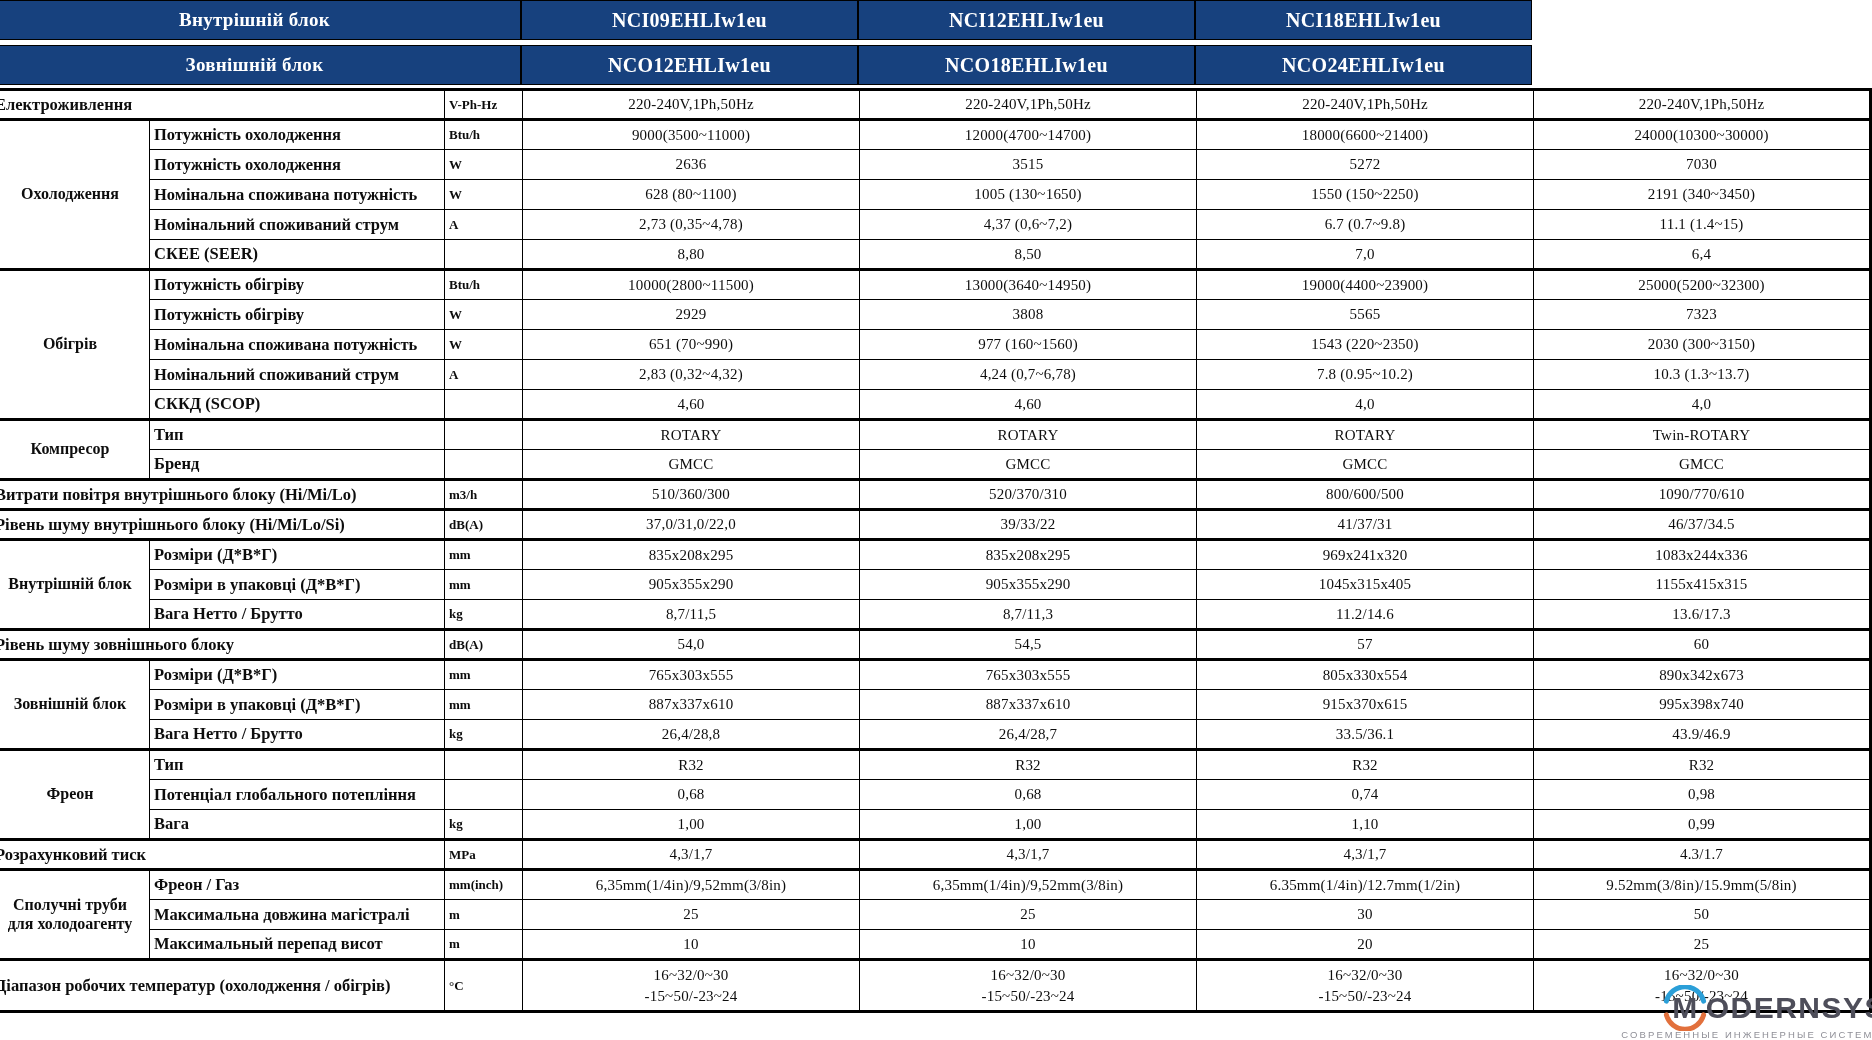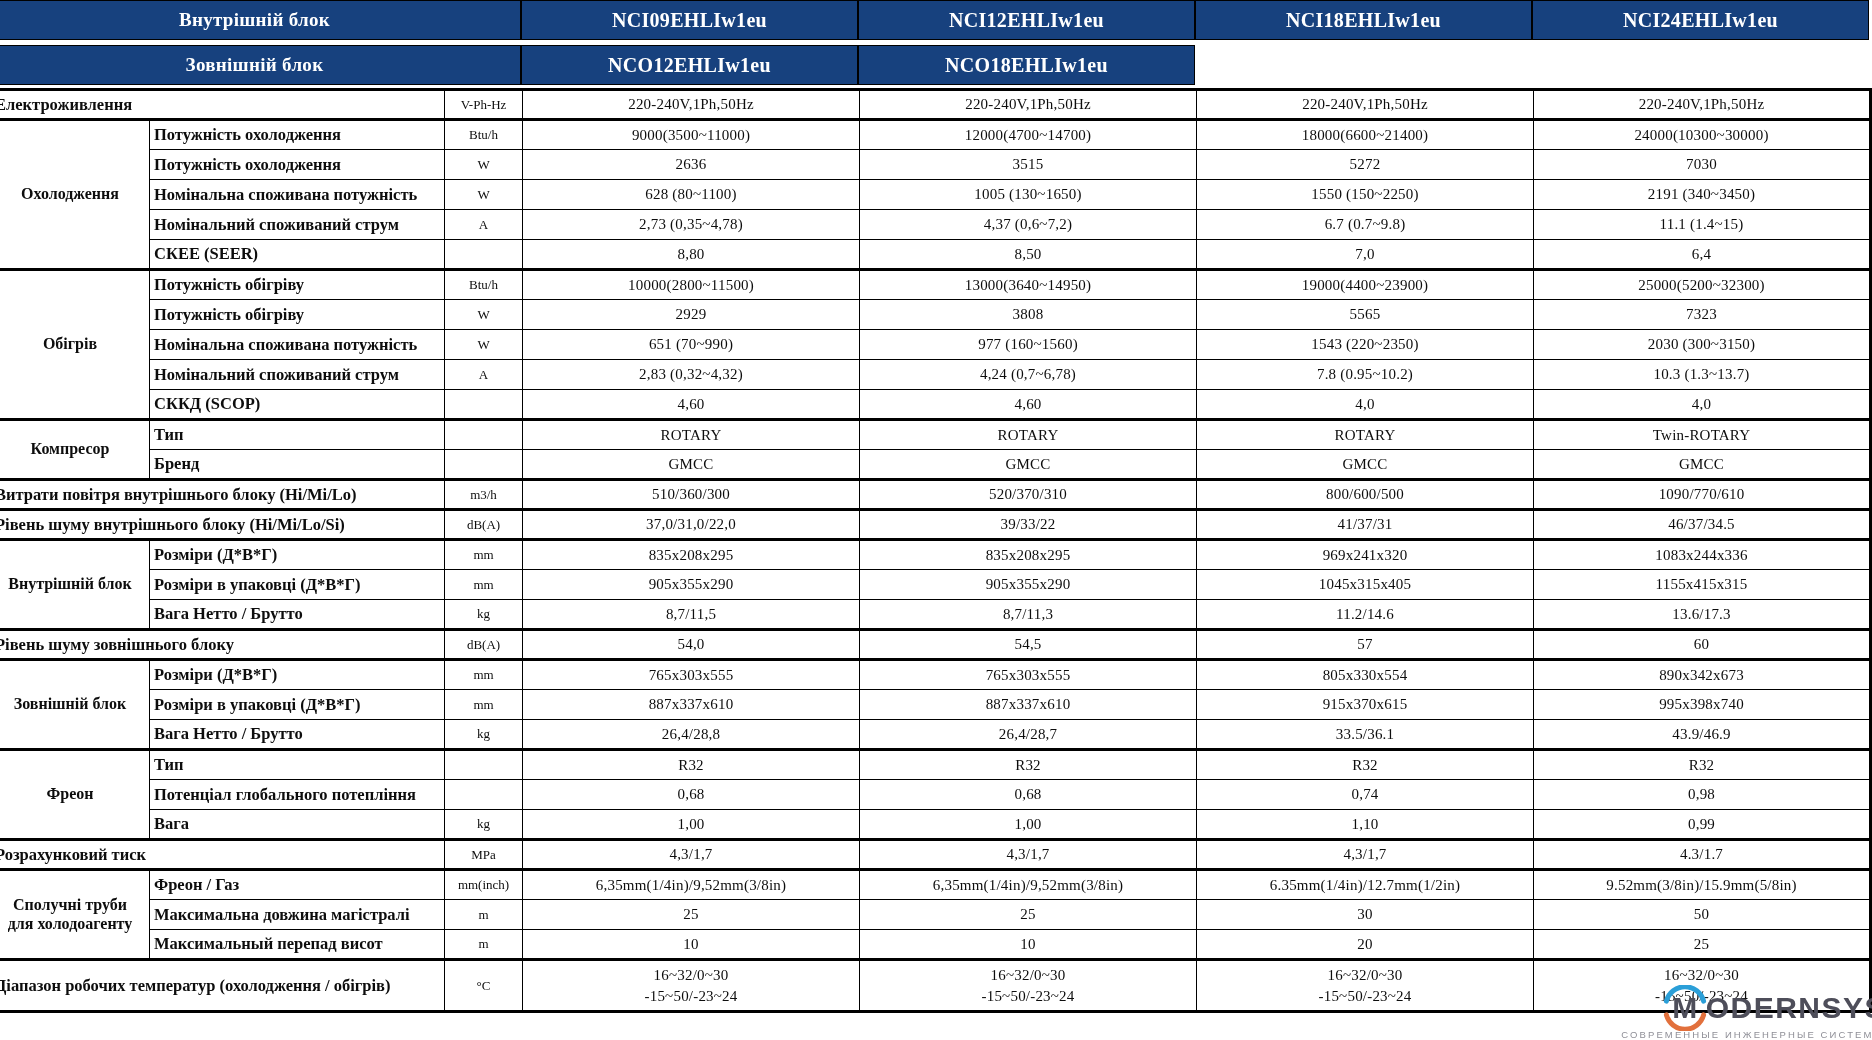--- a/index.html
+++ b/index.html
@@ -23,21 +23,21 @@
     border-collapse:collapse;table-layout:fixed;
     border:3px solid #000;
   }
   table.spec td{border:1px solid #000;padding:1px 4px;overflow:hidden;}
   tr.sec td{border-top:3px solid #000;}
   tr{height:30px;}
   tr.tall{height:52px;}
   td.cat{font-weight:bold;font-size:16px;text-align:center;line-height:1.15;}
   td.lbl{font-weight:bold;font-size:16.5px;text-align:left;padding-left:9px;}
   td.lbl.ctr{text-align:left;padding-left:4px;}
-  td.unit{font-size:13px;text-align:center;font-weight:normal;}
+  td.unit{font-size:13px;font-weight:bold;}
   td.val{font-size:15px;text-align:center;line-height:1.35;letter-spacing:.2px;}
   
   .logo{
     position:absolute;right:-8px;bottom:0px;
     font-family:"Liberation Sans","DejaVu Sans",sans-serif;
     display:flex;flex-direction:column;align-items:flex-end;
   }
   .logo-row{display:flex;align-items:center;}
   .logo-circle{position:relative;width:46px;height:46px;flex:0 0 46px;}
   .logo-circle svg{position:absolute;left:0;top:0;}
@@ -53,26 +53,26 @@
 <body>
 
 <div class="page">
 
   <div class="hdr">
     <div class="hdr-row row1">
       <div class="hcell hlabel">Внутрішній блок</div>
       <div class="hcell">NCI09EHLIw1eu</div>
       <div class="hcell">NCI12EHLIw1eu</div>
       <div class="hcell">NCI18EHLIw1eu</div>
-      <div class="hcell">NCI24EHLIw1eu</div>
     </div>
     <div class="hdr-row row2">
       <div class="hcell hlabel">Зовнішній блок</div>
       <div class="hcell">NCO12EHLIw1eu</div>
       <div class="hcell">NCO18EHLIw1eu</div>
+      <div class="hcell">NCO24EHLIw1eu</div>
     </div>
   </div>
 
   <table class="spec">
     <colgroup>
       <col style="width:160px">
         <col style="width:295px">
         <col style="width:78px">
       <col style="width:337px">
         <col style="width:337px">

